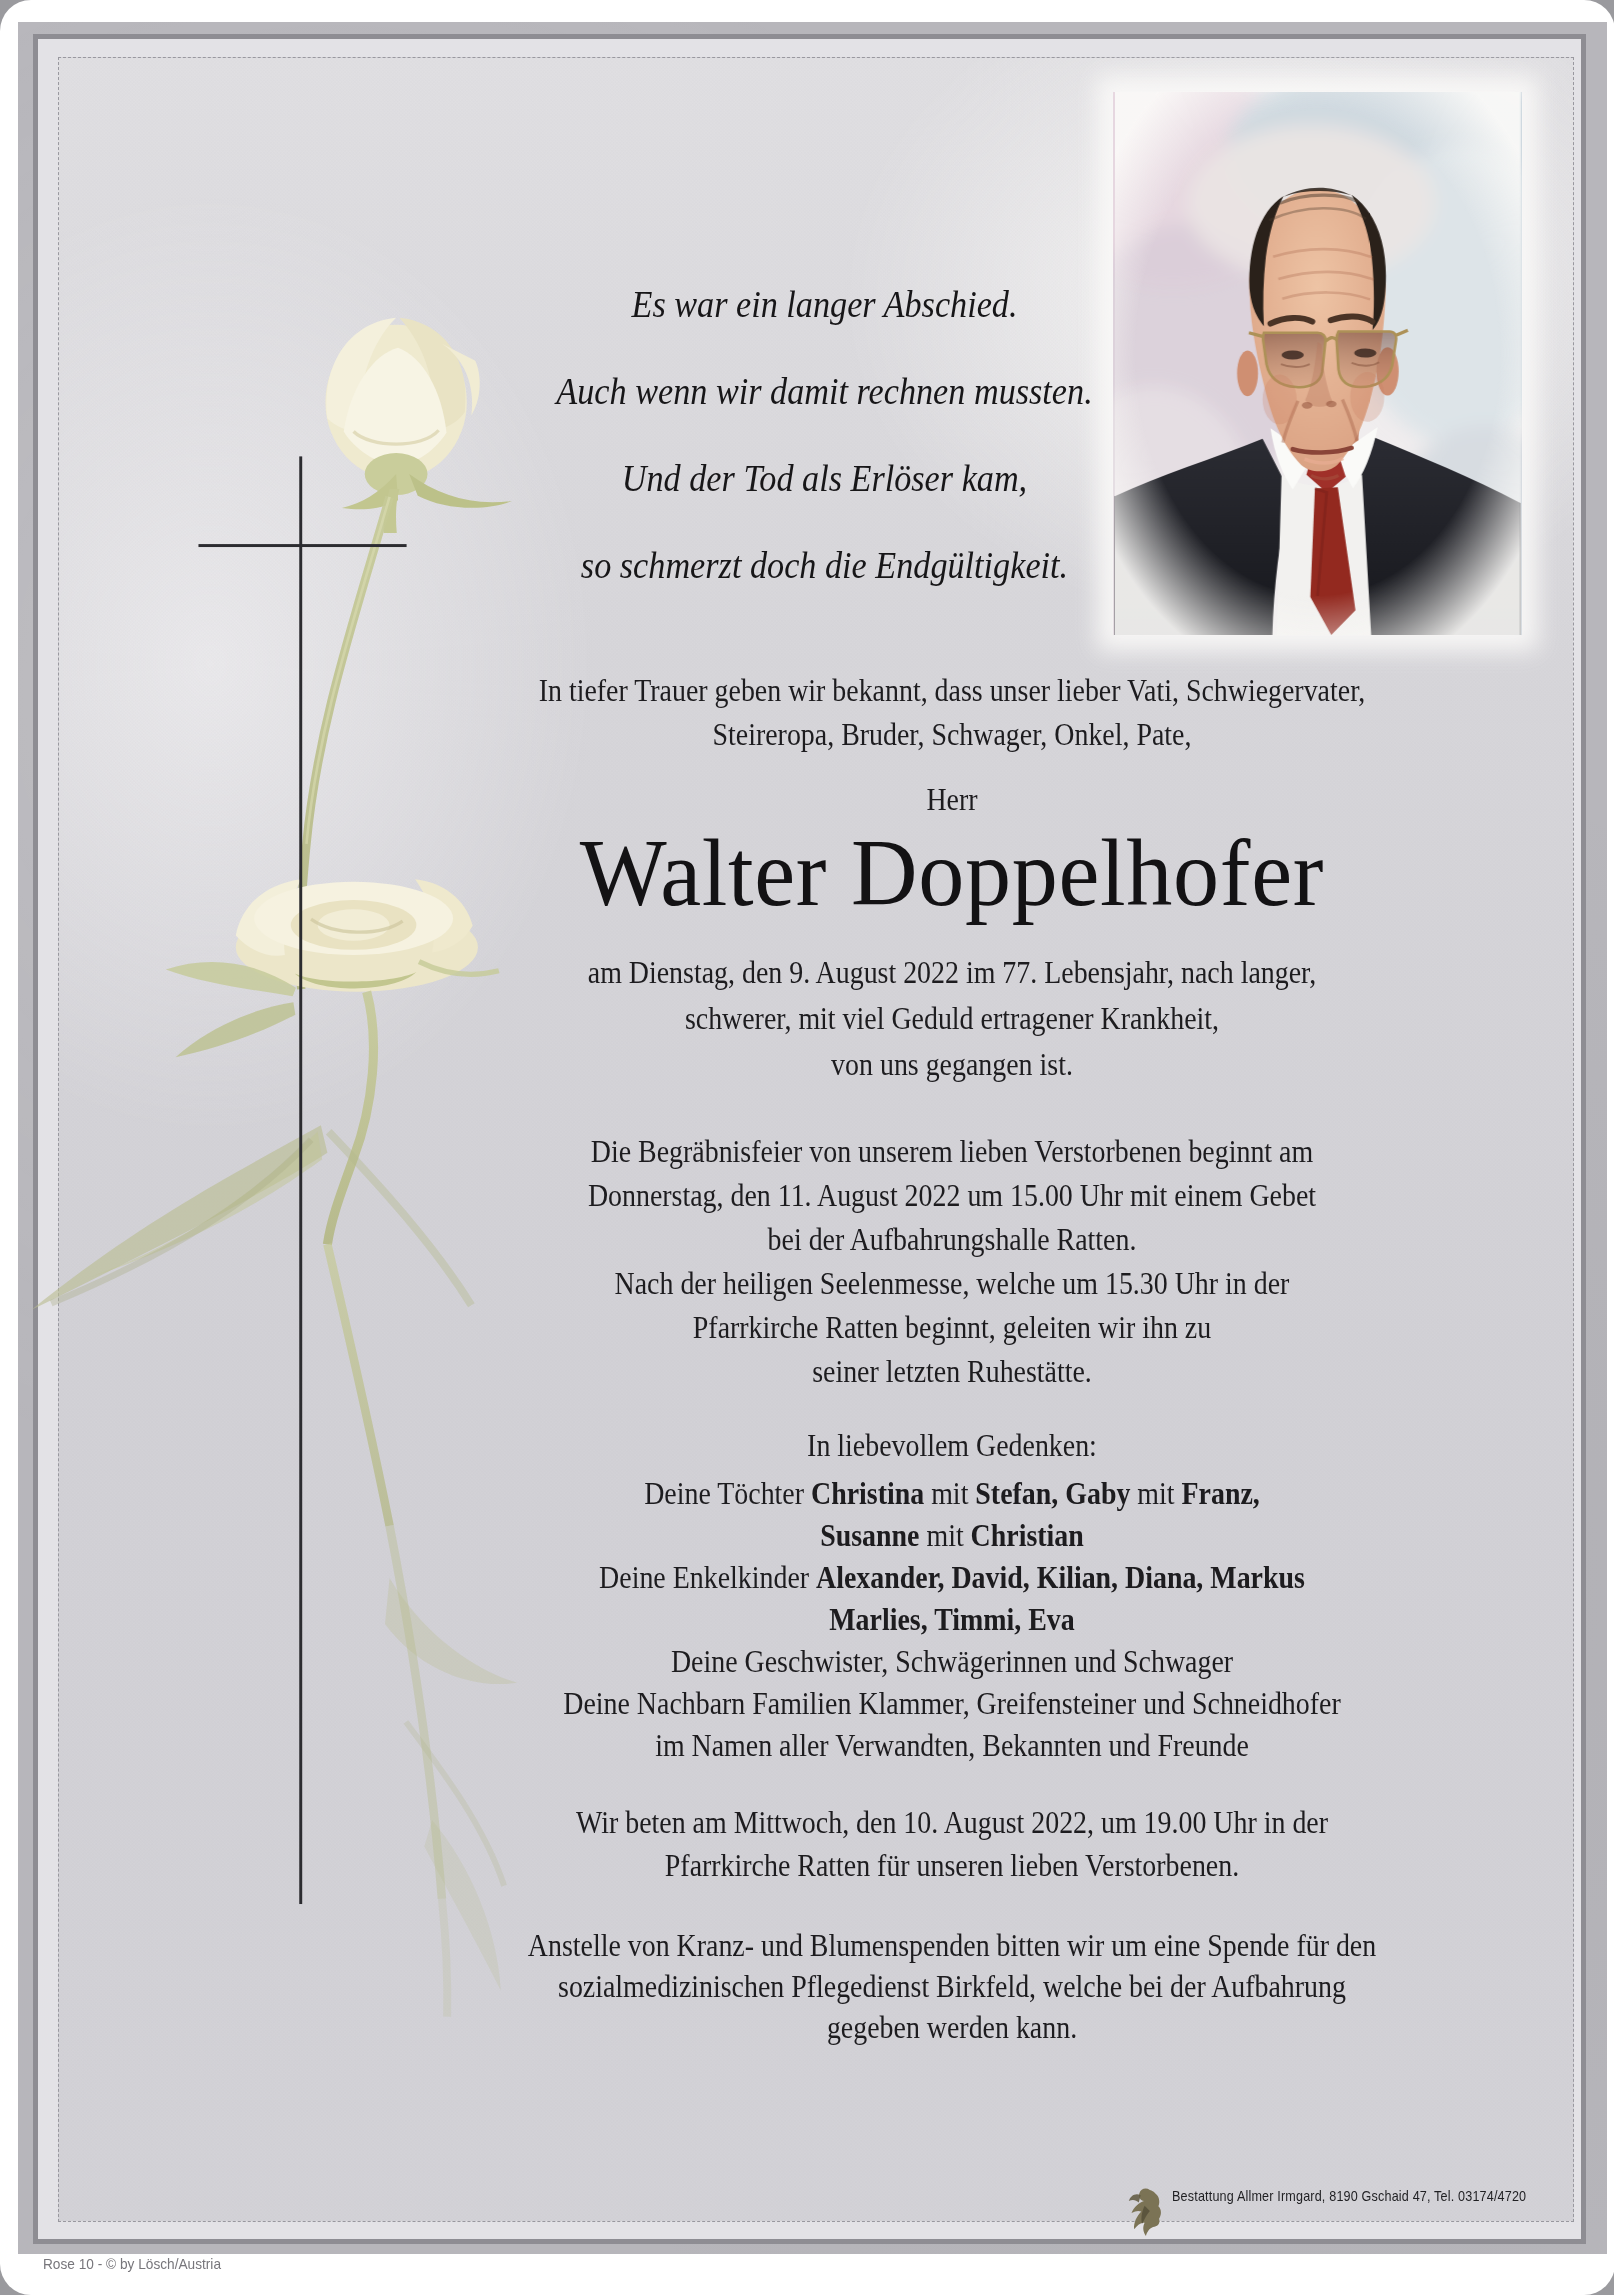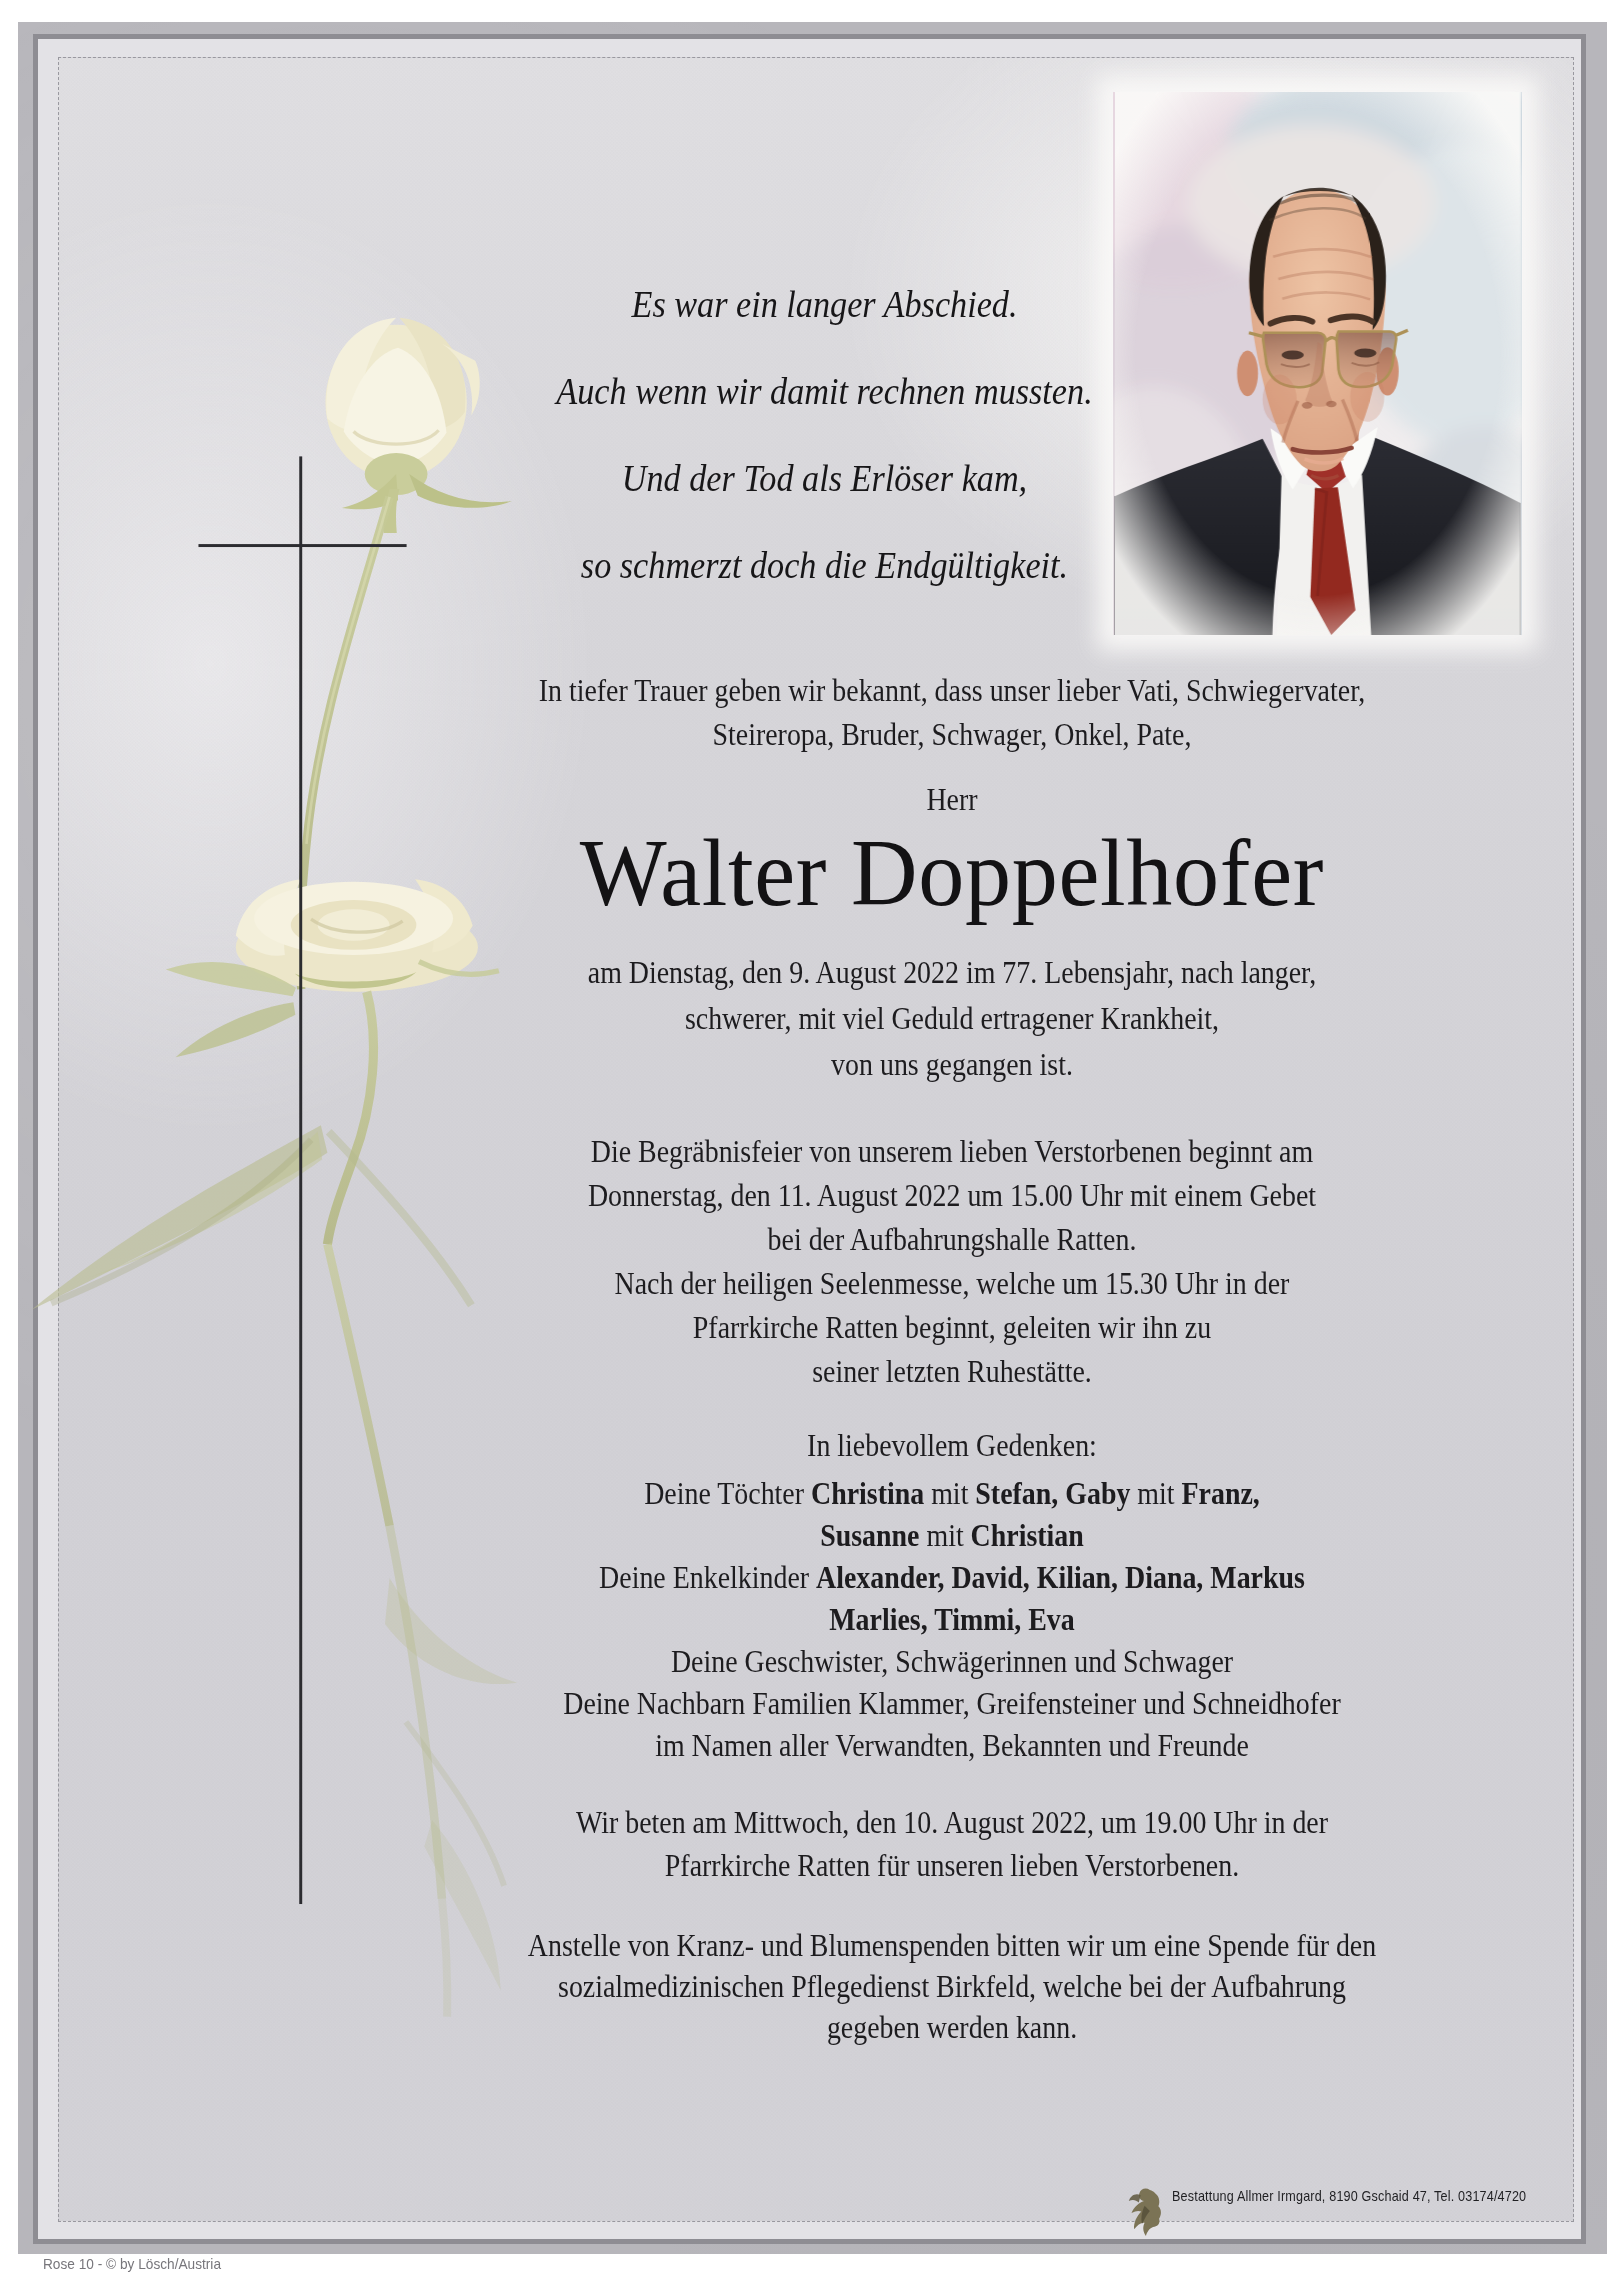--- a/index.html
+++ b/index.html
@@ -1,20 +1,21 @@
 <!DOCTYPE html>
 <html style="font-size:10.5px"><head>
 <meta charset="utf-8">
 <style>
   html,body { margin:0; padding:0; background:#9a9a9e; }
   #page {
     position:relative; width:1615px; height:2295px;
     background:#ffffff; overflow:hidden;
     font-family:"Liberation Serif","DejaVu Serif",serif;
     color:#1d1c1f;
+    border-radius:31px;
   }
   
   .frame-band { position:absolute; top:21.6px; left:18.3px; right:7.9px; bottom:41px;
     background:#b7b6bb;
     background-image: radial-gradient(circle at 20% 30%, rgba(255,255,255,.10), transparent 40%),
                       radial-gradient(circle at 75% 70%, rgba(90,90,95,.08), transparent 45%); }
   .frame-line { position:absolute; top:34px; left:33px; right:29px; bottom:51px;
     border:5.9px solid #8e8d93; background:#e3e2e6; }
   .paper { position:absolute; top:57px; left:58px; right:41px; bottom:73px;
     border:1.3px dashed #99989f;

